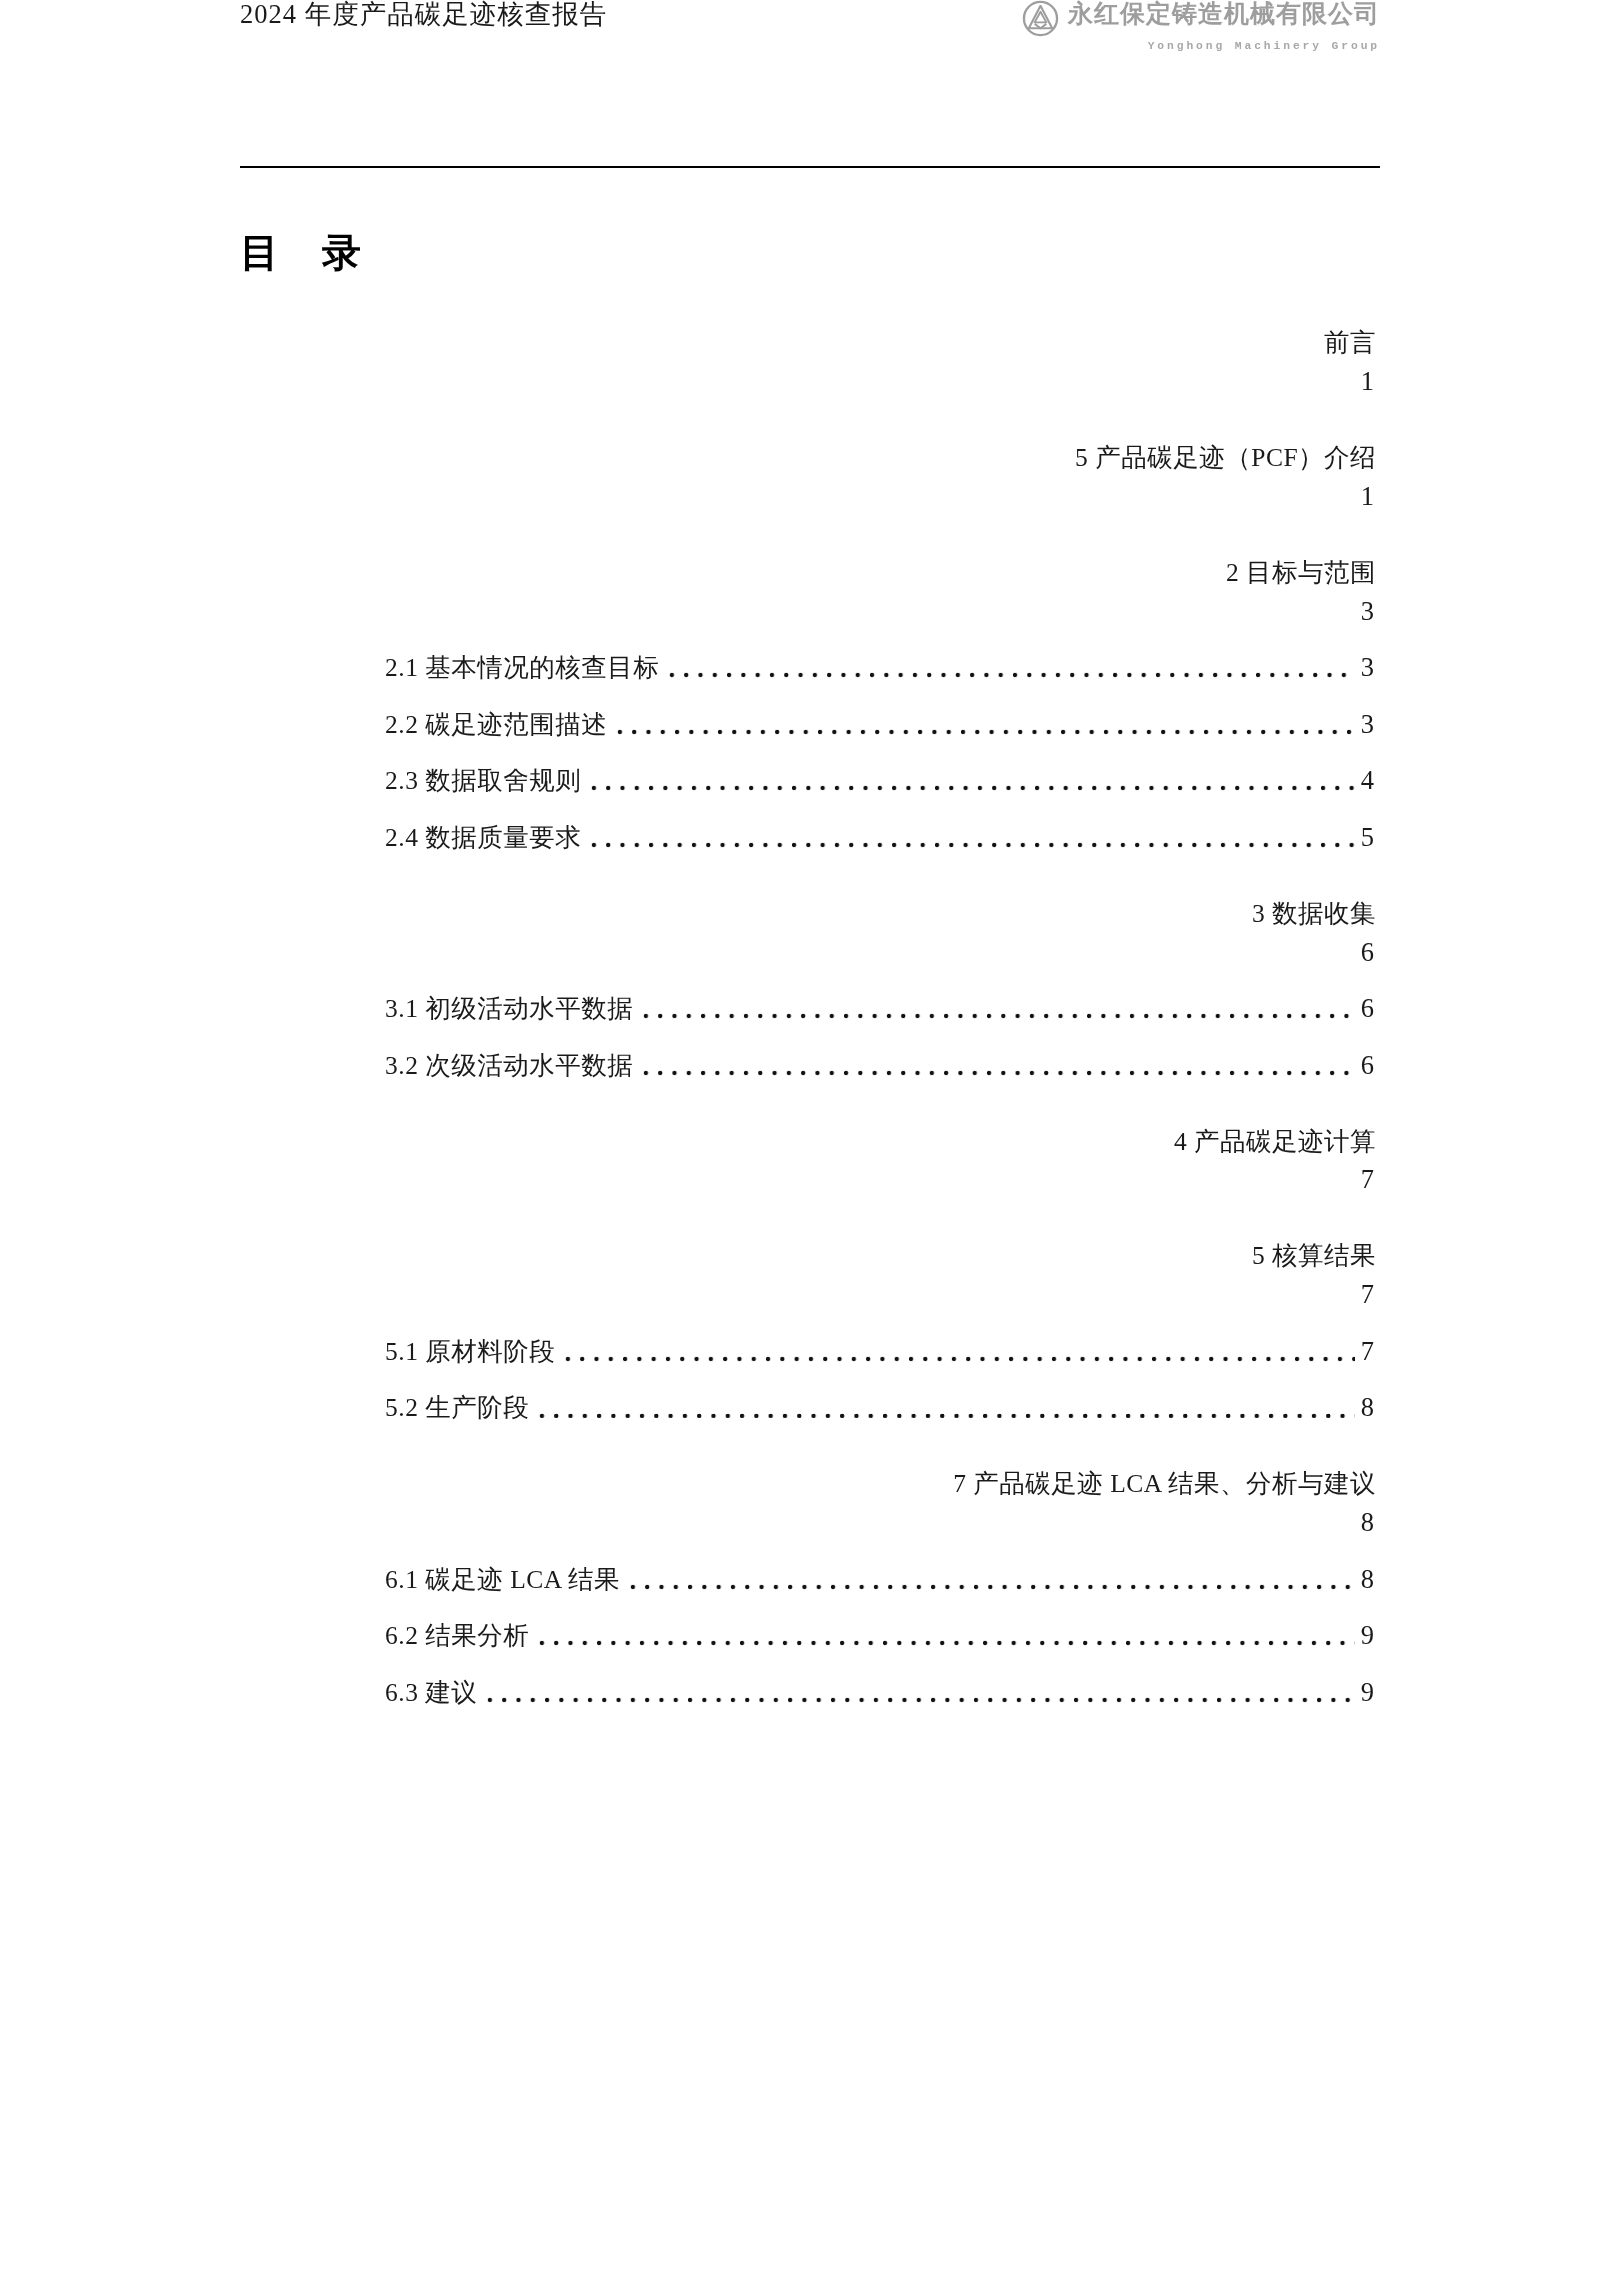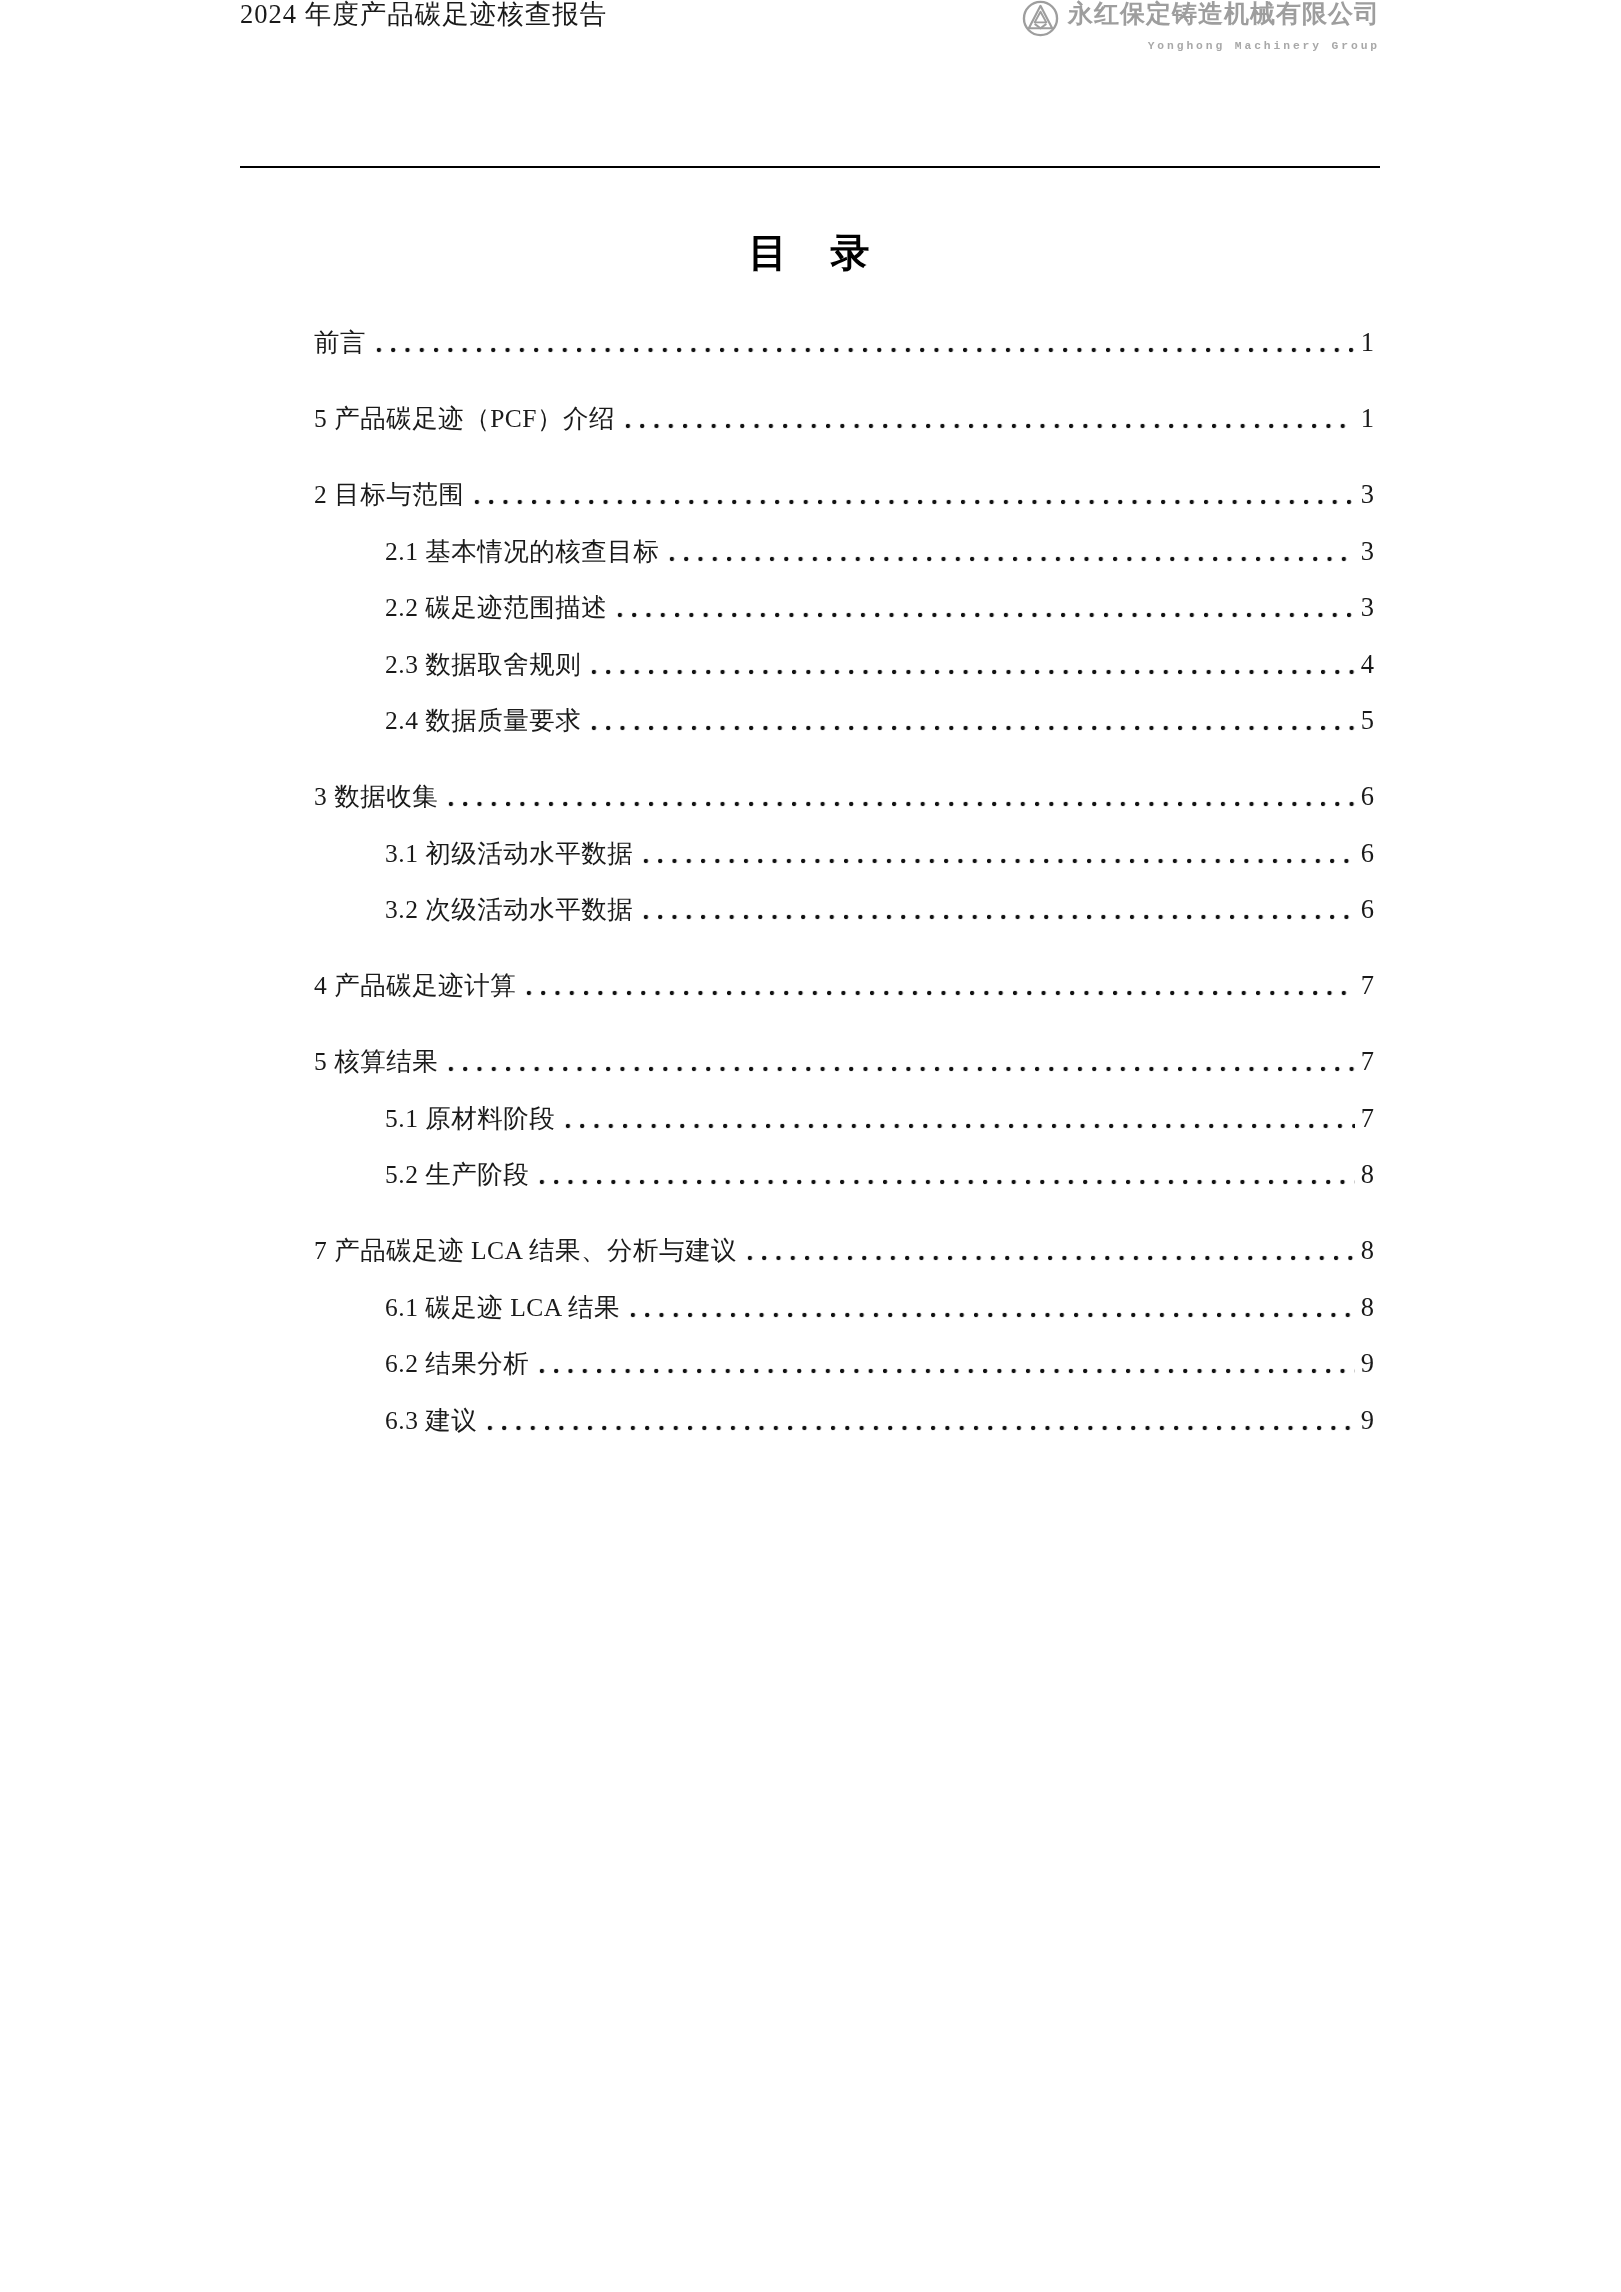--- a/index.html
+++ b/index.html
@@ -74,35 +74,35 @@
     top: 228px;
     left: 240px;
     width: 1140px;
   }
   .toc-title {
     font-family: "Liberation Sans", "DejaVu Sans", sans-serif;
     font-weight: bold;
     font-size: 39px;
     line-height: 49px;
     color: #000000;
-    text-align: center;
+    text-align: left;
     letter-spacing: 2px;
     margin: 0 0 0 0;
   }
   .toc-list {
     margin-top: 0;
   }
   .toc-row {
     display: flex;
     align-items: flex-end;
     font-size: 25.5px;
     line-height: 33px;
     white-space: nowrap;
   }
-  .toc-row.lvl1 { margin-top: 43px; padding-left: 74px; }
+  .toc-row.lvl1 { margin-top: 43px; padding-left: 74px; flex-direction: column; }
   .toc-row.lvl2 { margin-top: 23.5px; padding-left: 145px; }
   .toc-row.first { margin-top: 49px; }
   .toc-label {
     color: #1a1a1a;
     padding-right: 3.9px;
     letter-spacing: 0.5px;
   }
   .toc-leader {
     flex: 1;
     height: 5.9px;

